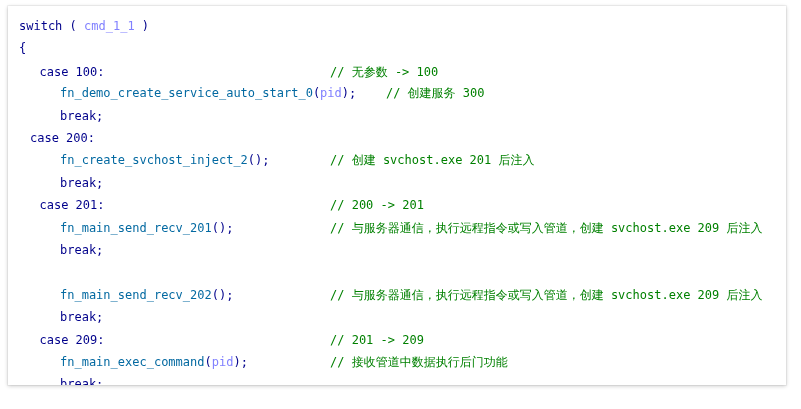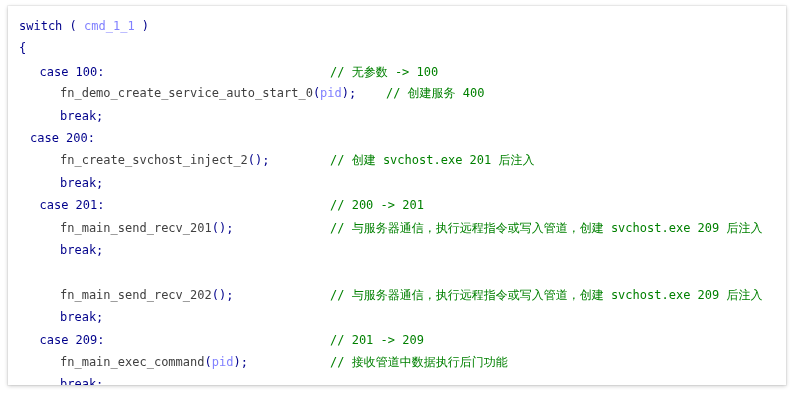--- a/index.html
+++ b/index.html
@@ -61,32 +61,32 @@
 
   
   .code-comment.inline-after {
     left: auto;
   }
 
   
   .t-kw       { color: #00008b; }
   .t-plain    { color: #00008b; }
   .t-var      { color: #8080ff; }
-  .t-fn       { color: #404040; }
+  .t-fn       { color: #0369a1; }
   .t-comment  { color: #008000; }
 </style>
 </head>
 <body>
 
 <div id="code-card">
   <div id="code-body">
       <div class="code-line" style="top: 9px;"><span class="code-main" style="left: 11px;"><span class="t-plain">switch ( </span><span class="t-var">cmd_1_1</span><span class="t-plain"> )</span></span></div>
       <div class="code-line" style="top: 31.4px;"><span class="code-main" style="left: 11px;"><span class="t-plain">{</span></span></div>
       <div class="code-line" style="top: 55px;"><span class="code-main" style="left: 31.5px;"><span class="t-kw">case 100:</span></span><span class="code-comment t-comment">// 无参数 -&gt; 100</span></div>
-      <div class="code-line" style="top: 76.2px;"><span class="code-main" style="left: 52px;"><span class="t-fn">fn_demo_create_service_auto_start_0</span><span class="t-plain">(</span><span class="t-var">pid</span><span class="t-plain">);</span></span><span class="code-comment t-comment inline-after" style="left: 377.95px;">// 创建服务 400</span></div>
+      <div class="code-line" style="top: 76.2px;"><span class="code-main" style="left: 52px;"><span class="t-fn">fn_demo_create_service_auto_start_0</span><span class="t-plain">(</span><span class="t-var">pid</span><span class="t-plain">);</span></span><span class="code-comment t-comment inline-after" style="left: 377.95px;">// 创建服务 300</span></div>
       <div class="code-line" style="top: 98.6px;"><span class="code-main" style="left: 52px;"><span class="t-kw">break;</span></span></div>
       <div class="code-line" style="top: 121px;"><span class="code-main" style="left: 22px;"><span class="t-kw">case 200:</span></span></div>
       <div class="code-line" style="top: 143.4px;"><span class="code-main" style="left: 52px;"><span class="t-fn">fn_create_svchost_inject_2</span><span class="t-plain">();</span></span><span class="code-comment t-comment">// 创建 svchost.exe 201 后注入</span></div>
       <div class="code-line" style="top: 165.8px;"><span class="code-main" style="left: 52px;"><span class="t-kw">break;</span></span></div>
       <div class="code-line" style="top: 188.2px;"><span class="code-main" style="left: 31.5px;"><span class="t-kw">case 201:</span></span><span class="code-comment t-comment">// 200 -&gt; 201</span></div>
       <div class="code-line" style="top: 210.6px;"><span class="code-main" style="left: 52px;"><span class="t-fn">fn_main_send_recv_201</span><span class="t-plain">();</span></span><span class="code-comment t-comment">// 与服务器通信，执行远程指令或写入管道，创建 svchost.exe 209 后注入</span></div>
       <div class="code-line" style="top: 233px;"><span class="code-main" style="left: 52px;"><span class="t-kw">break;</span></span></div>
       <div class="code-line" style="top: 277.8px;"><span class="code-main" style="left: 52px;"><span class="t-fn">fn_main_send_recv_202</span><span class="t-plain">();</span></span><span class="code-comment t-comment">// 与服务器通信，执行远程指令或写入管道，创建 svchost.exe 209 后注入</span></div>
       <div class="code-line" style="top: 300.2px;"><span class="code-main" style="left: 52px;"><span class="t-kw">break;</span></span></div>
       <div class="code-line" style="top: 322.6px;"><span class="code-main" style="left: 31.5px;"><span class="t-kw">case 209:</span></span><span class="code-comment t-comment">// 201 -&gt; 209</span></div>

